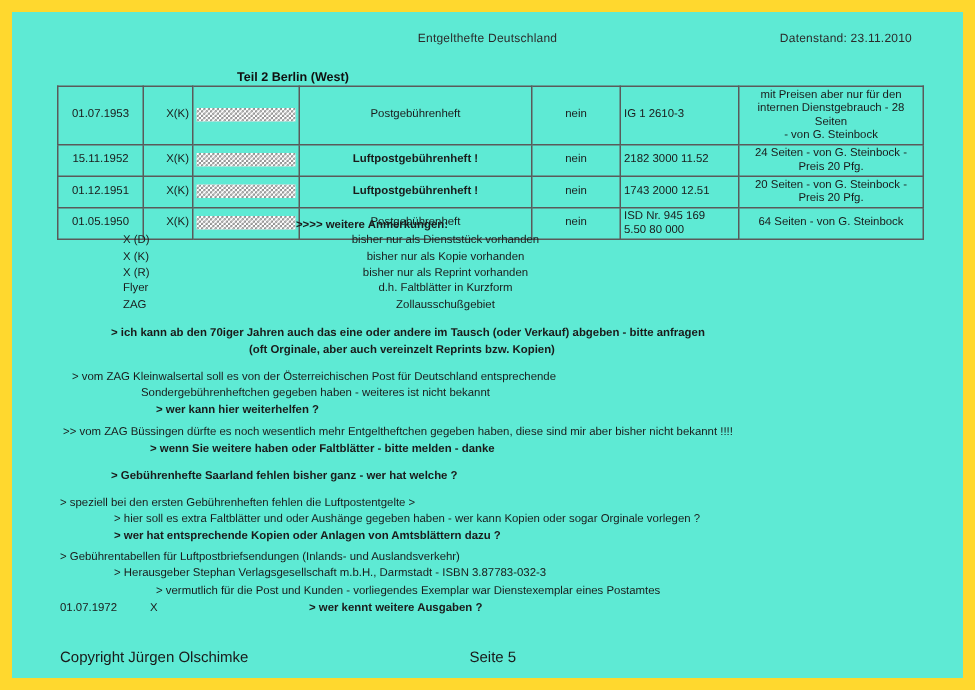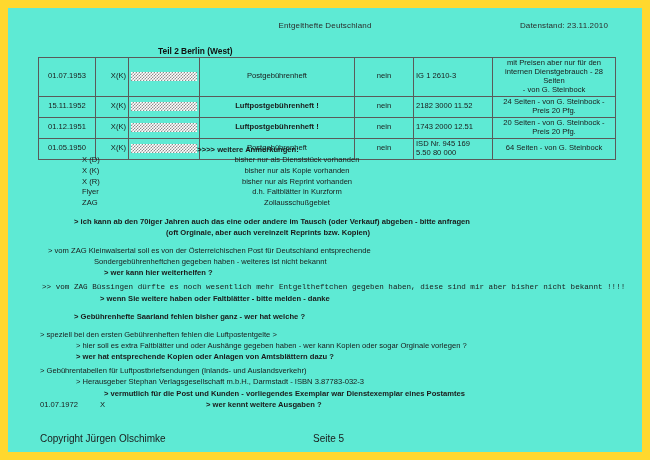--- a/index.html
+++ b/index.html
@@ -280,35 +280,35 @@
   </div>
 
   <div class="notes">
       <div class="note-line b" style="padding-left: 36px;">&gt; ich kann ab den 70iger Jahren auch das eine oder andere im Tausch (oder Verkauf) abgeben - bitte anfragen</div>
       <div class="note-line b" style="padding-left: 128px;">(oft Orginale, aber auch vereinzelt Reprints bzw. Kopien)</div>
       <div class="spacer"></div>
       <div class="note-line" style="padding-left: 10px;">&gt; vom ZAG Kleinwalsertal soll es von der Österreichischen Post für Deutschland entsprechende</div>
       <div class="note-line" style="padding-left: 56px;">Sondergebührenheftchen gegeben haben - weiteres ist nicht bekannt</div>
       <div class="note-line b" style="padding-left: 66px;">&gt; wer kann hier weiterhelfen ?</div>
       <div class="spacer-sm"></div>
-      <div class="note-line" style="padding-left: 4px; font-family: Liberation Mono, monospace;">&gt;&gt; vom ZAG Büssingen dürfte es noch wesentlich mehr Entgeltheftchen gegeben haben, diese sind mir aber bisher nicht bekannt !!!!</div>
+      <div class="note-line" style="padding-left: 4px;">&gt;&gt; vom ZAG Büssingen dürfte es noch wesentlich mehr Entgeltheftchen gegeben haben, diese sind mir aber bisher nicht bekannt !!!!</div>
       <div class="note-line b" style="padding-left: 62px;">&gt; wenn Sie weitere haben oder Faltblätter - bitte melden - danke</div>
       <div class="spacer"></div>
       <div class="note-line b" style="padding-left: 36px;">&gt; Gebührenhefte Saarland fehlen bisher ganz - wer hat welche ?</div>
       <div class="spacer"></div>
       <div class="note-line" style="padding-left: 2px;">&gt; speziell bei den ersten Gebührenheften fehlen die Luftpostentgelte &gt;</div>
       <div class="note-line" style="padding-left: 38px;">&gt; hier soll es extra Faltblätter und oder Aushänge gegeben haben - wer kann Kopien oder sogar Orginale vorlegen ?</div>
       <div class="note-line b" style="padding-left: 38px;">&gt; wer hat entsprechende Kopien oder Anlagen von Amtsblättern dazu ?</div>
     </div>
 
   <div class="catalogue">
     <div>
         <div class="cat-line" style="padding-left: 2px;">&gt; Gebührentabellen für Luftpostbriefsendungen (Inlands- und Auslandsverkehr)</div>
         <div class="cat-line" style="padding-left: 38px;">&gt; Herausgeber Stephan Verlagsgesellschaft m.b.H., Darmstadt  - ISBN 3.87783-032-3</div>
-        <div class="cat-line" style="padding-left: 66px; font-weight: bold;">&gt; vermutlich für die Post und Kunden - vorliegendes Exemplar war Dienstexemplar eines Postamtes</div>
+        <div class="cat-line" style="padding-left: 66px;">&gt; vermutlich für die Post und Kunden - vorliegendes Exemplar war Dienstexemplar eines Postamtes</div>
       </div>
     <div class="cat-last">
       <span class="cat-date">01.07.1972</span>
       <span class="cat-x">X</span>
       <span class="cat-q">&gt; wer kennt weitere Ausgaben ?</span>
     </div>
   </div>
 
   <div class="doc-footer">
     <div class="footer-copy">Copyright Jürgen Olschimke</div>

